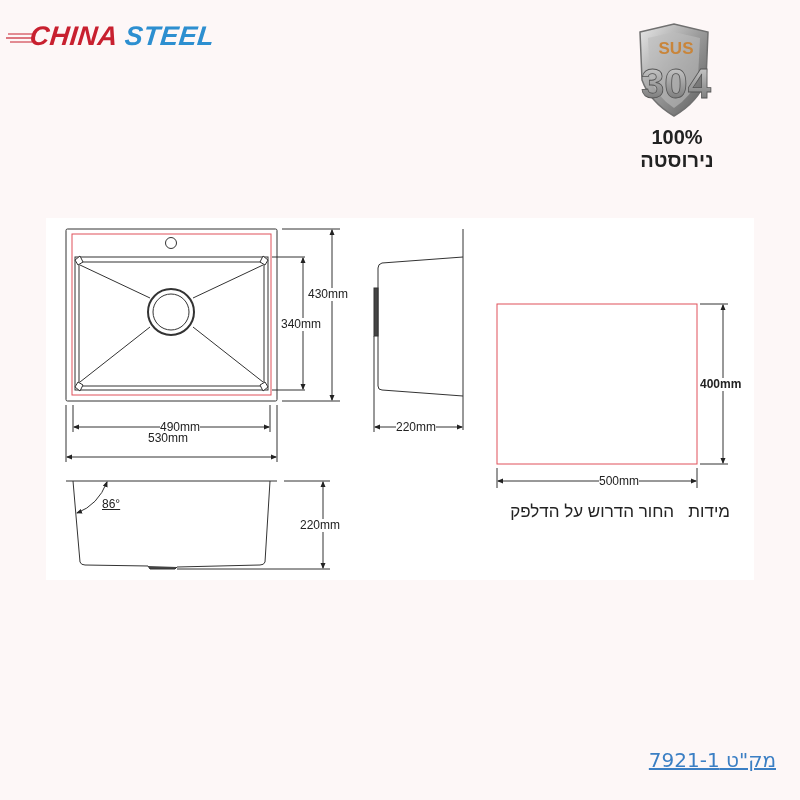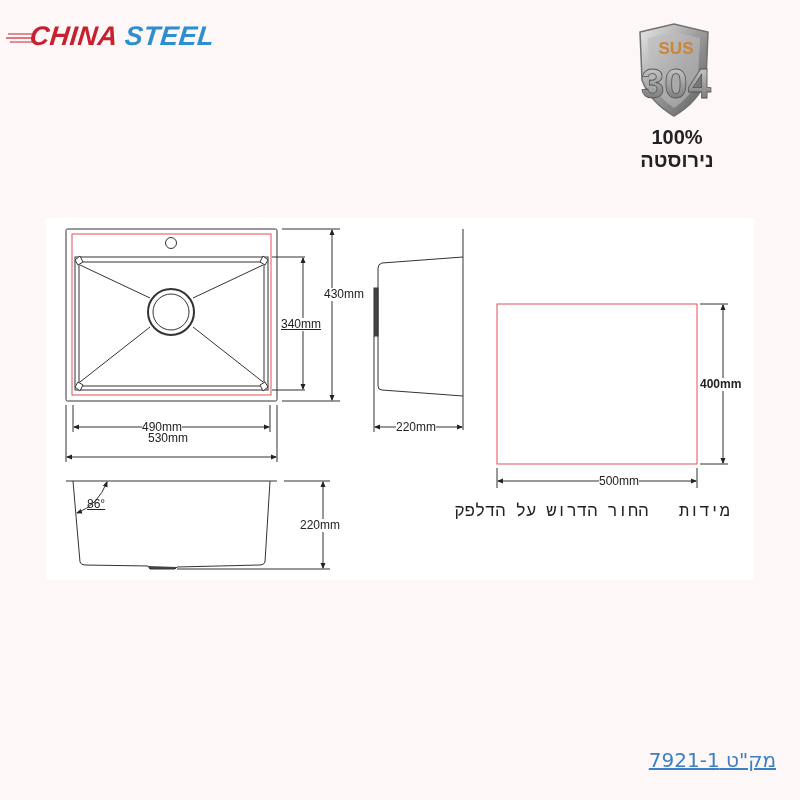--- a/index.html
+++ b/index.html
@@ -11,21 +11,21 @@
   .logo { position: absolute; left: 6px; top: 18px; width: 200px; height: 36px; }
   .logo-text { position: absolute; left: 24px; top: 0; font-size: 27px; font-weight: bold; font-style: italic; letter-spacing: 0.5px; white-space: nowrap; line-height: 36px; transform: skewX(-6deg); }
   .logo-red { color: #c8202f; }
   .logo-blue { color: #2d8fd0; margin-left: 7px; }
   .speed-lines { position: absolute; left: 0; top: 10px; width: 26px; height: 18px; }
   .badge { position: absolute; left: 626px; top: 22px; width: 96px; height: 96px; }
   .badge-caption { position: absolute; left: 612px; top: 126px; width: 130px; text-align: center; font-size: 20px; font-weight: bold; color: #222; direction: rtl; }
   .panel { position: absolute; left: 46px; top: 218px; width: 708px; height: 362px; background: #ffffff; }
   .drawing { position: absolute; left: 0; top: 0; width: 800px; height: 800px; }
   .dim { position: absolute; font-size: 12px; color: #222; background: #fff; line-height: 13px; white-space: nowrap; }
-  .caption { position: absolute; left: 470px; top: 502px; width: 260px; text-align: right; direction: rtl; font-size: 17px; color: #222; font-family: Liberation Mono, monospace; white-space: pre; }
+  .caption { position: absolute; left: 470px; top: 502px; width: 260px; text-align: right; direction: rtl; font-size: 17px; color: #222; font-family: Liberation Sans, sans-serif; white-space: pre; }
   .sku { position: absolute; right: 24px; top: 748px; font-size: 20px; color: #3b7fc4; text-decoration: underline; direction: rtl; font-family: "DejaVu Sans", sans-serif; }
 </style>
 </head>
 <body>
 
 <div class="logo">
   <svg class="speed-lines" viewBox="0 0 26 18">
     <line x1="2" y1="6" x2="26" y2="6" stroke="#c8202f" stroke-width="1"></line>
     <line x1="0" y1="10" x2="26" y2="10" stroke="#c8202f" stroke-width="1.2"></line>
     <line x1="4" y1="14" x2="26" y2="14" stroke="#c8202f" stroke-width="1"></line>
@@ -115,25 +115,25 @@
     <rect x="497" y="304" width="200" height="160" stroke="#e0505a"></rect>
     <line x1="700" y1="304" x2="728" y2="304"></line>
     <line x1="700" y1="464" x2="728" y2="464"></line>
     <line x1="723" y1="305" x2="723" y2="463" marker-start="url(#arr)" marker-end="url(#arr)"></line>
     <line x1="497" y1="468" x2="497" y2="488"></line>
     <line x1="697" y1="468" x2="697" y2="488"></line>
     <line x1="498" y1="481" x2="696" y2="481" marker-start="url(#arr)" marker-end="url(#arr)"></line>
   </g>
 </svg>
 
-<div class="dim" style="left:324px;top:288px;">430mm</div>
-<div class="dim" style="left:281px;top:318px;text-decoration:underline;">340mm</div>
-<div class="dim" style="left:142px;top:421px;">490mm</div>
+<div class="dim" style="left:308px;top:288px;">430mm</div>
+<div class="dim" style="left:281px;top:318px;">340mm</div>
+<div class="dim" style="left:160px;top:421px;">490mm</div>
 <div class="dim" style="left:148px;top:432px;">530mm</div>
 <div class="dim" style="left:396px;top:421px;">220mm</div>
-<div class="dim" style="left:87px;top:498px;background:transparent;text-decoration:underline;">86°</div>
+<div class="dim" style="left:102px;top:498px;background:transparent;text-decoration:underline;">86°</div>
 <div class="dim" style="left:300px;top:519px;">220mm</div>
 <div class="dim" style="left:700px;top:378px;font-weight:bold;">400mm</div>
 <div class="dim" style="left:599px;top:475px;">500mm</div>
 
 <div class="caption">מידות   החור הדרוש על הדלפק</div>
 
 <a class="sku">מק"ט 7921-1</a>
 
 </body></html>

